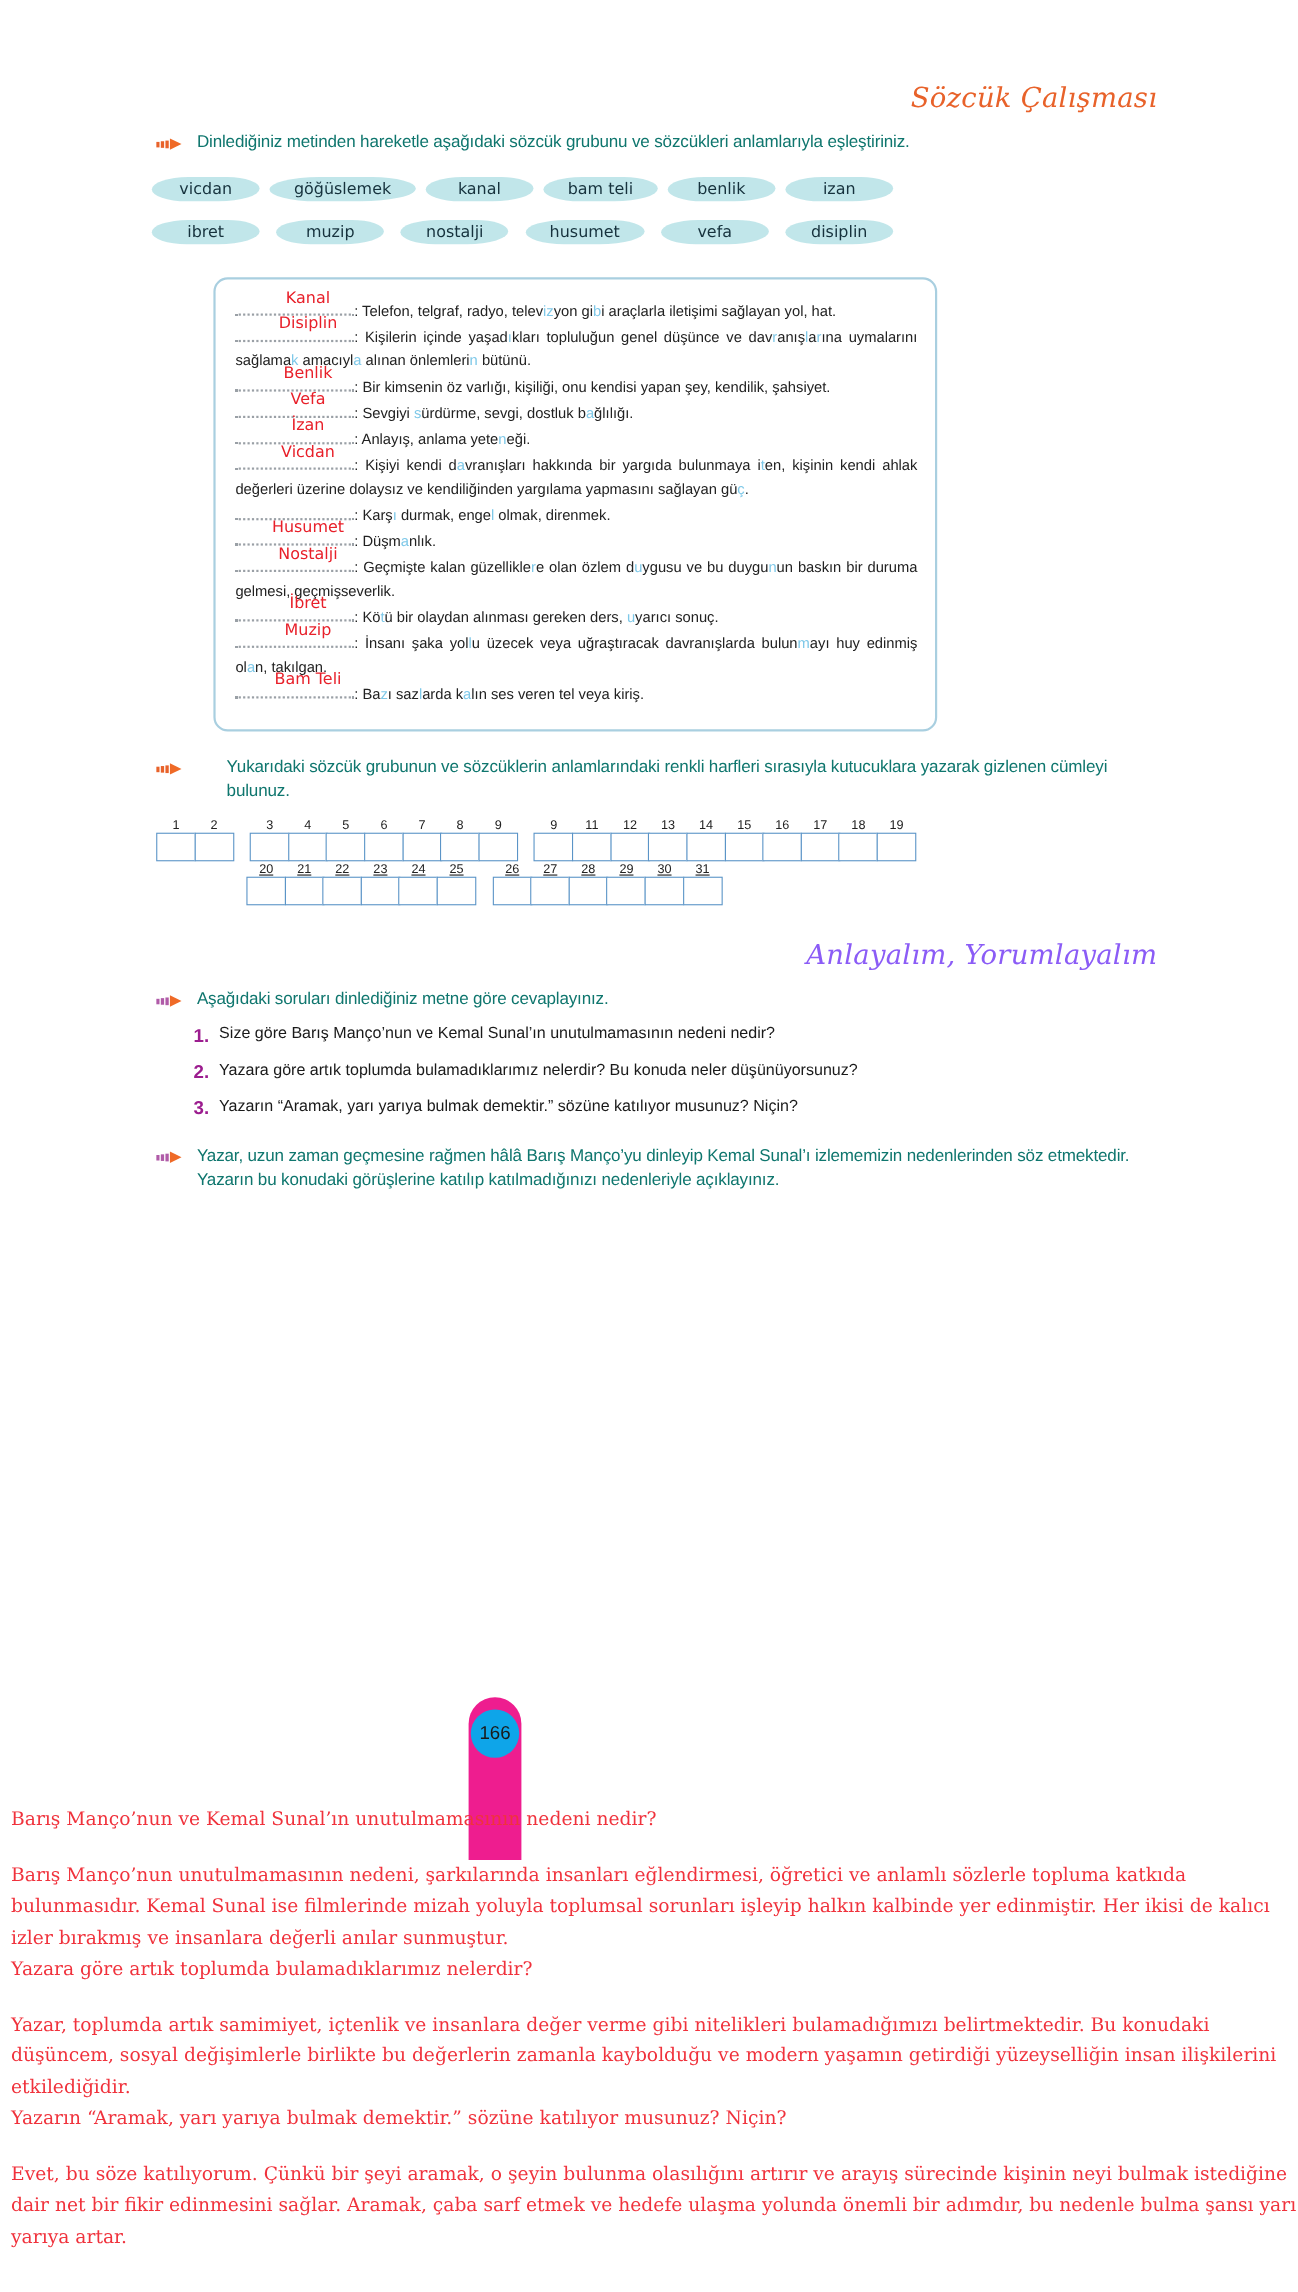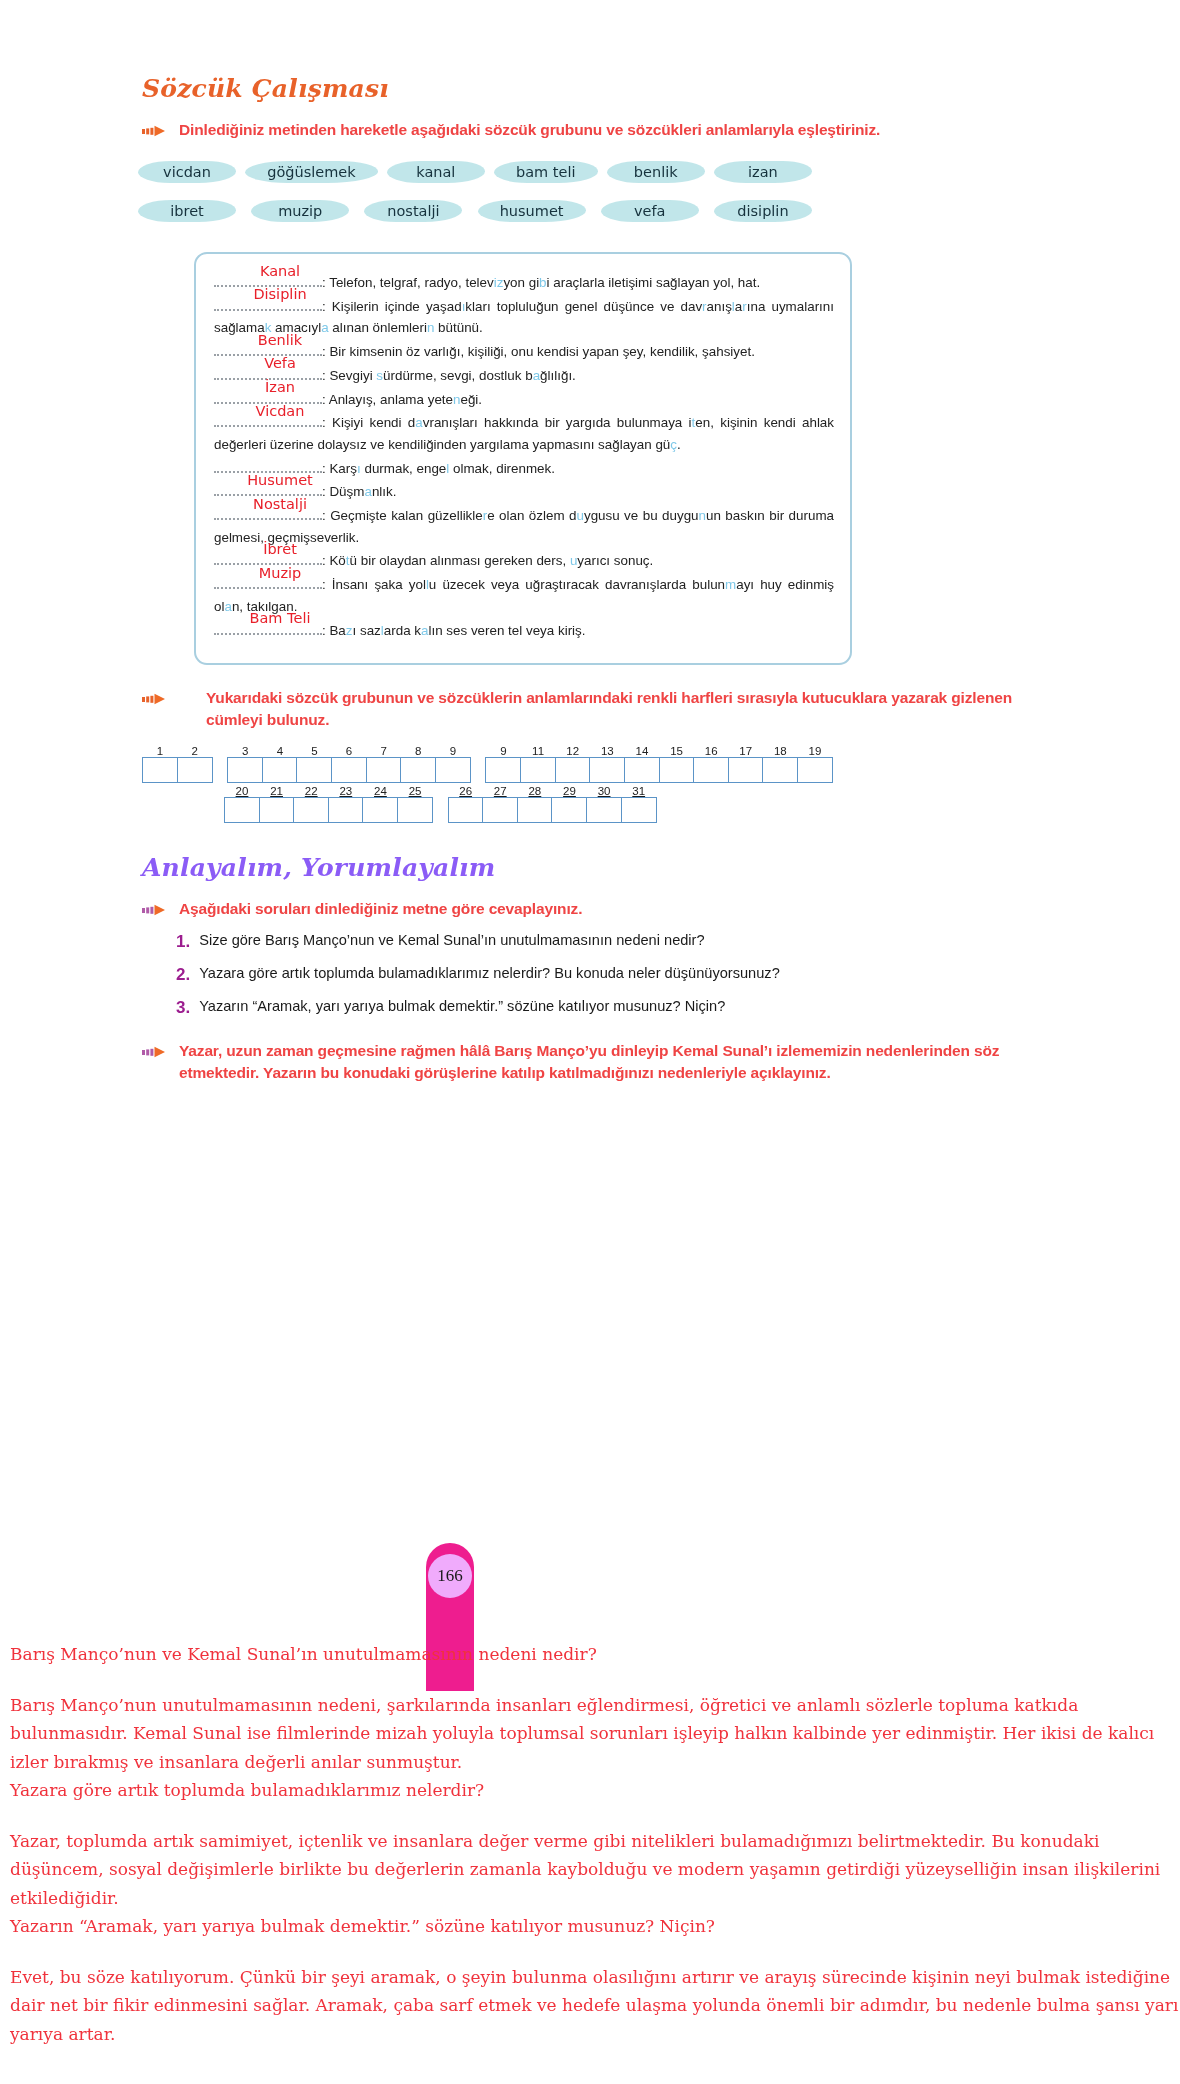--- a/index.html
+++ b/index.html
@@ -19,46 +19,47 @@
 
   
   .sheet{
     position:relative;
     padding:74px 128px 0 142px;
   }
 
   h1.section-title{
     font-family:"DejaVu Serif", serif;
     font-style:italic;
-    font-weight:bold;
+    font-weight:normal;
     font-size:25px;
     color:#e8622a;
     margin:0 0 16px 0;
     letter-spacing:.2px;
+    text-align:right;
   }
 
   h1.section-title.purple{ color:#8b5cf6; }
 
   
   .bullet-row{
     display:flex;
     align-items:flex-start;
     gap:13px;
     margin-bottom:8px;
   }
   .arrow{
     flex:0 0 auto;
     margin-top:6px;
     line-height:0;
   }
   .bullet-text{
-    font-weight:bold;
+    font-weight:normal;
     font-size:15.5px;
     line-height:1.42;
-    color:#ef4444;
+    color:#0f766e;
     letter-spacing:-0.15px;
   }
 
   
   .bubble-grid{
     margin:16px 0 0 8px;
     width:650px;
   }
   .bubble-row{
     display:flex;
@@ -184,27 +185,26 @@
     background:#ee1d8f;
     border-radius:24px 24px 0 0;
   }
   .ribbon-circle{
     position:absolute;
     left:50%;
     top:11px;
     transform:translateX(-50%);
     width:44px; height:44px;
     border-radius:50%;
-    background:#f0abfc;
+    background:#0ea5e9;
     display:flex;
     align-items:center;
     justify-content:center;
     font-size:17px;
     color:#1a1a1a;
-    font-family:Liberation Serif, serif;
   }
 
   
   .transcript{
     position:absolute;
     left:0; top:1640px;
     width:1180px;
     padding:0 1px 0 10px;
     box-sizing:border-box;
     font-family:"DejaVu Serif", serif;

